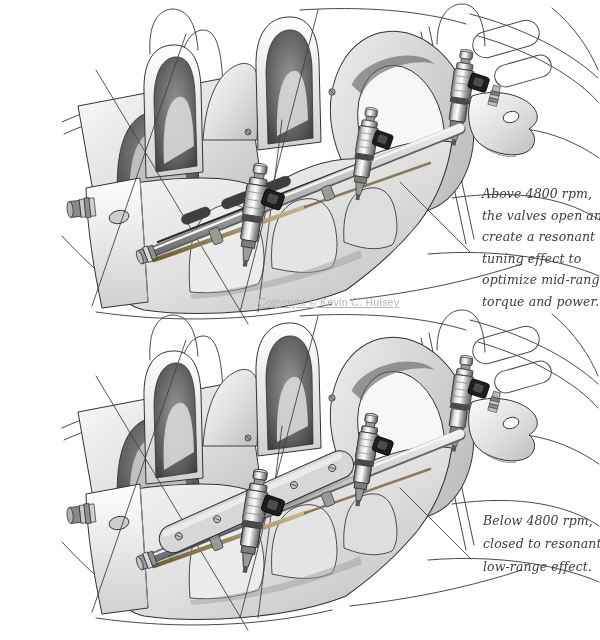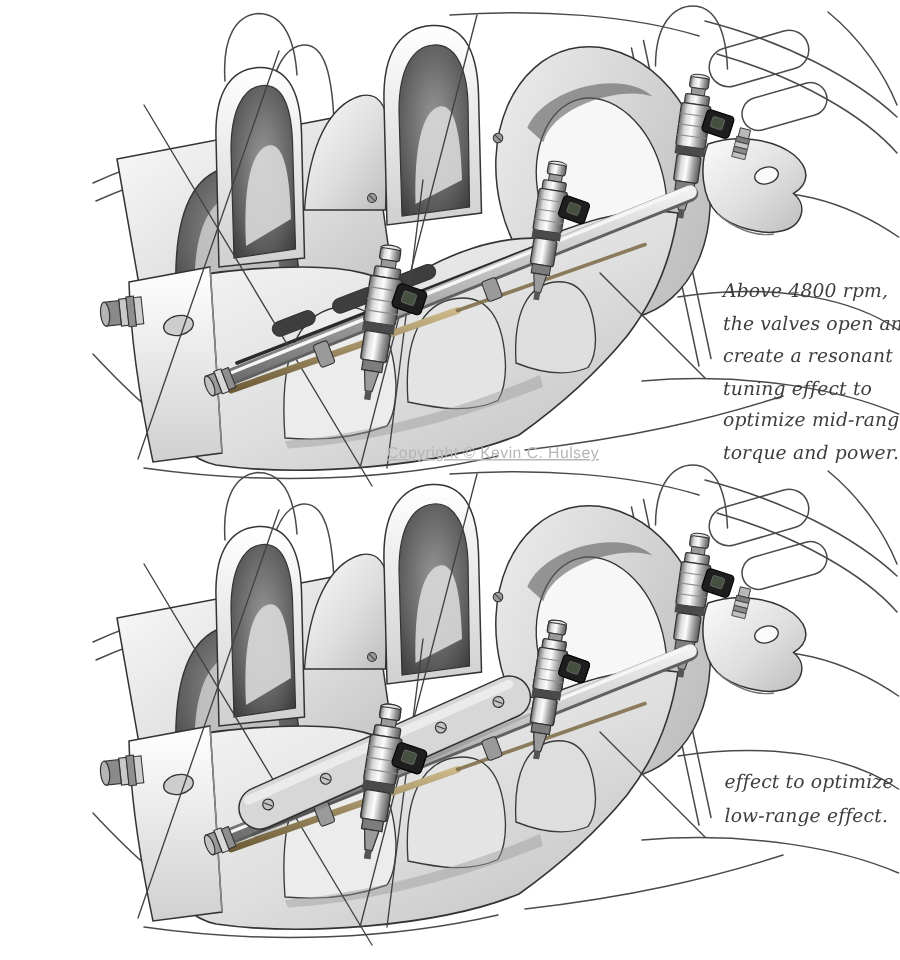--- a/index.html
+++ b/index.html
@@ -251,17 +251,18 @@
   <div>the valves open and</div>
   <div>create a resonant</div>
   <div>tuning effect to</div>
   <div>optimize mid-range</div>
   <div>torque and power.</div>
 </div>
 
 <div class="copyright">Copyright © Kevin C. Hulsey</div>
 
 <div class="caption caption-below">
-  <div>effect to optimize</div>
+  <div>Below 4800 rpm,</div>
+  <div>closed to resonant</div>
   <div>low-range effect.</div>
 </div>
 
 </div>
 
 </body></html>

